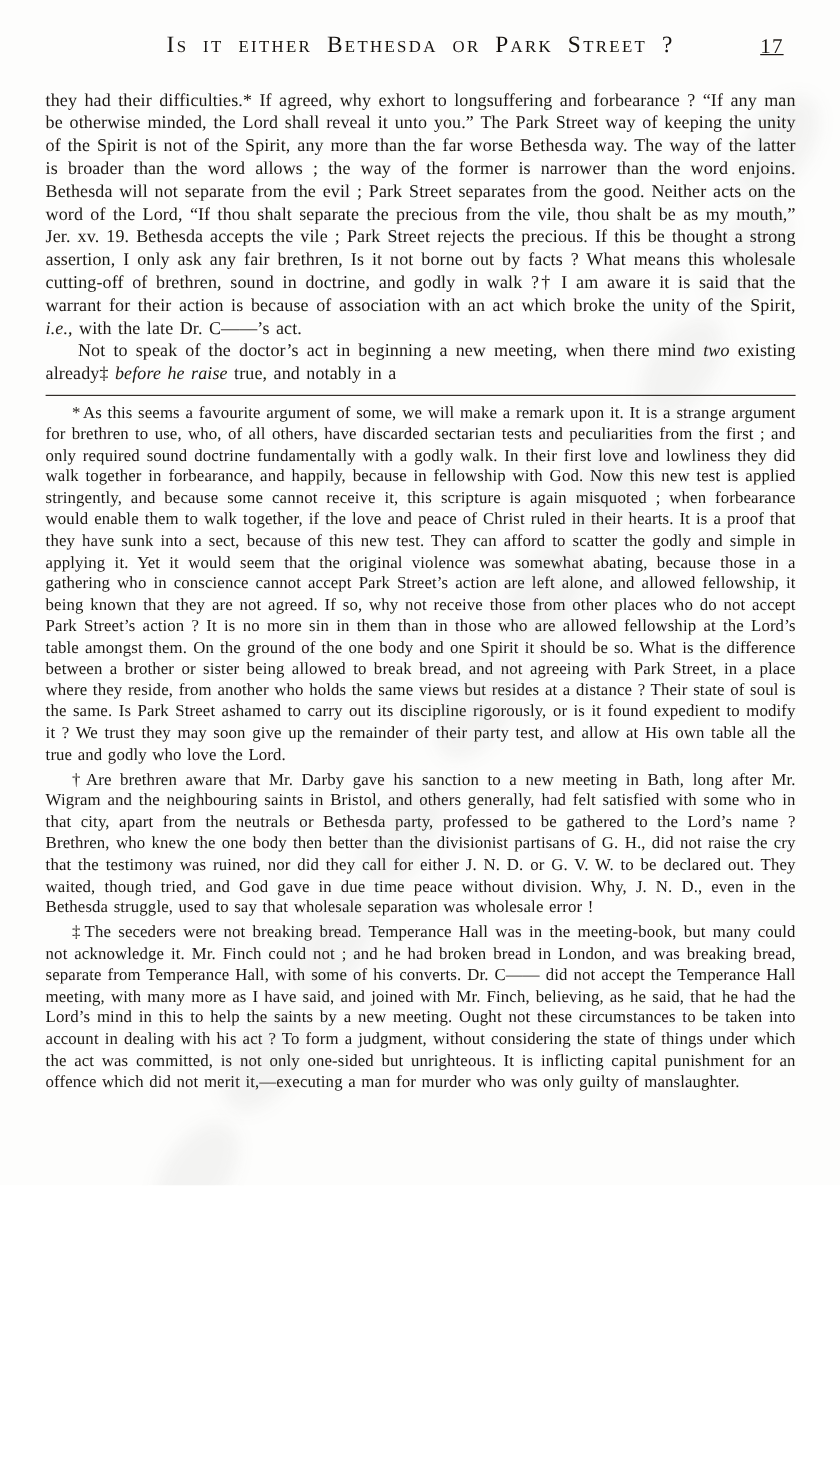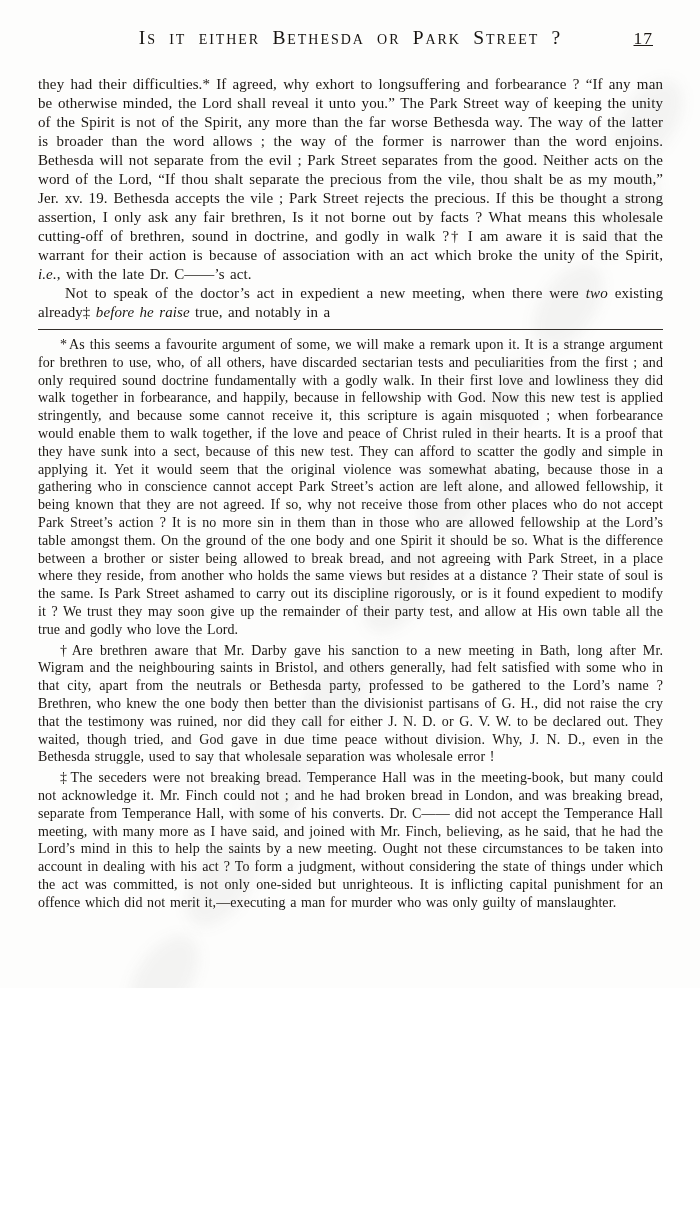--- a/index.html
+++ b/index.html
@@ -99,21 +99,21 @@
     <div class="blob" style="left:600px; top:95px;"></div>
   </div>
 
   <header class="running-head">
     <span class="head-title">Is it either Bethesda or Park Street&nbsp;?</span>
     <span class="page-number">17</span>
   </header>
 
   <main class="body-text">
     <p class="para no-indent"><span>they had their difficulties.*  If agreed, why exhort to longsuffering and forbearance&nbsp;?  “If any man be otherwise minded, the Lord shall reveal it unto you.”  The Park Street way of keeping the unity of the Spirit is not of the Spirit, any more than the far worse Bethesda way.  The way of the latter is broader than the word allows&nbsp;; the way of the former is narrower than the word enjoins.  Bethesda will not separate from the evil&nbsp;; Park Street separates from the good.  Neither acts on the word of the Lord, “If thou shalt separate the precious from the vile, thou shalt be as my mouth,” Jer. xv. 19.  Bethesda accepts the vile&nbsp;; Park Street rejects the precious.  If this be thought a strong assertion, I only ask any fair brethren, Is it not borne out by facts&nbsp;?  What means this wholesale cutting-off of brethren, sound in doctrine, and godly in walk&nbsp;?†  I am aware it is said that the warrant for their action is because of association with an act which broke the unity of the Spirit, </span><span class="italic">i.e.</span><span>, with the late Dr. C——’s act.</span></p>
-    <p class="para indent"><span>Not to speak of the doctor’s act in expedient a new meeting, when there were </span><span class="italic">two</span><span> existing already‡ </span><span class="italic">before he raise</span><span> true, and notably in a</span></p>
+    <p class="para indent"><span>Not to speak of the doctor’s act in beginning a new meeting, when there mind </span><span class="italic">two</span><span> existing already‡ </span><span class="italic">before he raise</span><span> true, and notably in a</span></p>
   </main>
 
   <div class="footnote-rule"></div>
 
   <section class="footnotes">
     <p class="footnote"><span class="fn-marker">*</span><span>As this seems a favourite argument of some, we will make a remark upon it. It is a strange argument for brethren to use, who, of all others, have discarded sectarian tests and peculiarities from the first&nbsp;; and only required sound doctrine fundamentally with a godly walk.  In their first love and lowliness they did walk together in forbearance, and happily, because in fellowship with God.  Now this new test is applied stringently, and because some cannot receive it, this scripture is again misquoted&nbsp;; when forbearance would enable them to walk together, if the love and peace of Christ ruled in their hearts.  It is a proof that they have sunk into a sect, because of this new test.  They can afford to scatter the godly and simple in applying it.  Yet it would seem that the original violence was somewhat abating, because those in a gathering who in conscience cannot accept Park Street’s action are left alone, and allowed fellowship, it being known that they are not agreed. If so, why not receive those from other places who do not accept Park Street’s action&nbsp;?  It is no more sin in them than in those who are allowed fellowship at the Lord’s table amongst them.  On the ground of the one body and one Spirit it should be so.  What is the difference between a brother or sister being allowed to break bread, and not agreeing with Park Street, in a place where they reside, from another who holds the same views but resides at a distance&nbsp;?  Their state of soul is the same.  Is Park Street ashamed to carry out its discipline rigorously, or is it found expedient to modify it&nbsp;?  We trust they may soon give up the remainder of their party test, and allow at His own table all the true and godly who love the Lord.</span></p>
     <p class="footnote"><span class="fn-marker">†</span><span>Are brethren aware that Mr. Darby gave his sanction to a new meeting in Bath, long after Mr. Wigram and the neighbouring saints in Bristol, and others generally, had felt satisfied with some who in that city, apart from the neutrals or Bethesda party, professed to be gathered to the Lord’s name&nbsp;?  Brethren, who knew the one body then better than the divisionist partisans of G. H., did not raise the cry that the testimony was ruined, nor did they call for either J. N. D. or G. V. W. to be declared out.  They waited, though tried, and God gave in due time peace without division.  Why, J. N. D., even in the Bethesda struggle, used to say that wholesale separation was wholesale error&nbsp;!</span></p>
     <p class="footnote"><span class="fn-marker">‡</span><span>The seceders were not breaking bread.  Temperance Hall was in the meeting-book, but many could not acknowledge it.  Mr. Finch could not&nbsp;; and he had broken bread in London, and was breaking bread, separate from Temperance Hall, with some of his converts.  Dr. C—— did not accept the Temperance Hall meeting, with many more as I have said, and joined with Mr. Finch, believing, as he said, that he had the Lord’s mind in this to help the saints by a new meeting.  Ought not these circumstances to be taken into account in dealing with his act&nbsp;?  To form a judgment, without considering the state of things under which the act was committed, is not only one-sided but unrighteous.   It is inflicting capital punishment for an offence which did not merit it,—executing a man for murder who was only guilty of manslaughter.</span></p>
   </section>
 

